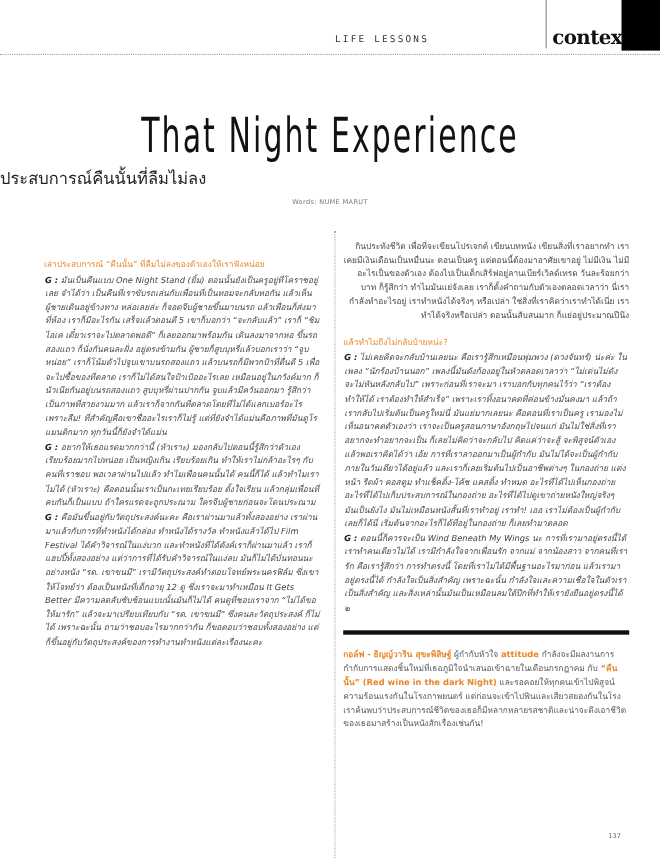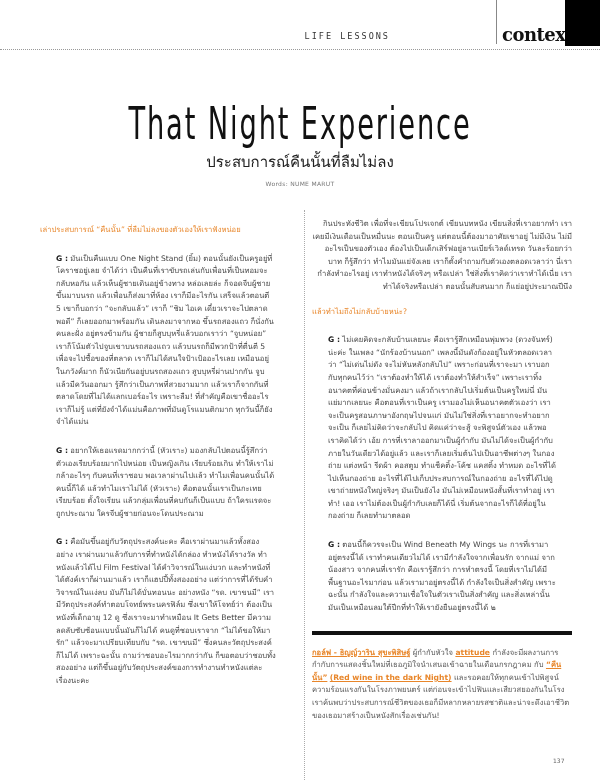--- a/index.html
+++ b/index.html
@@ -7,37 +7,37 @@
   body { position: relative; font-family: "DejaVu Sans", sans-serif; color: #333; }
 
   .header { position: absolute; top: 0; left: 0; width: 507px; height: 48px; }
   .header-rule { position: absolute; left: 0; right: 0; top: 49px; border-top: 1px dotted #999; }
   .header-section { position: absolute; right: 117px; top: 31px; font-family: "DejaVu Sans Mono", monospace; font-size: 8.5px; letter-spacing: 2px; color: #333; }
   .header-divider { position: absolute; left: 496px; top: 0; width: 1px; height: 44px; background: #888; }
   .header-brand { position: absolute; left: 502px; top: 24px; font-family: "DejaVu Serif", serif; font-weight: bold; font-size: 18px; letter-spacing: -0.5px; color: #111; }
   .header-block { position: absolute; left: 565px; top: 0; width: 35px; height: 46px; background: #000; }
 
   .title { position: absolute; top: 102px; left: 0; width: 600px; text-align: center; font-family: "DejaVu Sans", sans-serif; font-weight: normal; font-size: 44px; letter-spacing: 3px; color: #111; transform: scaleX(0.62); transform-origin: center; line-height: 1; }
-  .subtitle { position: absolute; top: 150px; left: 0; width: 600px; text-align: center; font-size: 15px; color: #222; }
+  .subtitle { position: absolute; top: 150px; left: 0; width: 600px; font-size: 15px; color: #222; }
   .byline { position: absolute; top: 180px; left: 0; width: 600px; text-align: center; font-size: 6px; color: #777; letter-spacing: 0.3px; }
 
   .col { position: absolute; font-size: 7.6px; line-height: 12.6px; color: #444; text-align: left; }
   .col-left { left: 40px; top: 223px; width: 252px; }
   .col-right { left: 312px; top: 218px; width: 260px; }
   .col-divider { position: absolute; left: 304px; top: 210px; height: 570px; border-left: 1px dotted #aaa; }
 
   .q { color: #e8862a; font-weight: normal; margin-top: 12px; }
-  .q.first { margin-top: 1px; }
-  .a { margin: 16px; }
+  .q.first { margin-top: 12px; }
+  .a { margin: 1px; font-style: italic; }
   .a b { color: #222; font-weight: bold; }
   .para { margin: 0; text-align: right; }
 
   .footer-rule { height: 4px; background: #111; margin-top: 14px; margin-bottom: 12px; }
   .bio { color: #555; }
-  .bio .hl { color: #e8862a; font-weight: bold; text-decoration: underline; }
+  .bio .hl { color: #e8862a; font-weight: bold; }
 
   .page-num { position: absolute; left: 553px; top: 757px; font-size: 6px; color: #666; }
 </style>
 </head>
 <body>
 
 <div class="header">
   <span class="header-section">LIFE LESSONS</span>
   <div class="header-divider"></div>
   <span class="header-brand">context</span>

